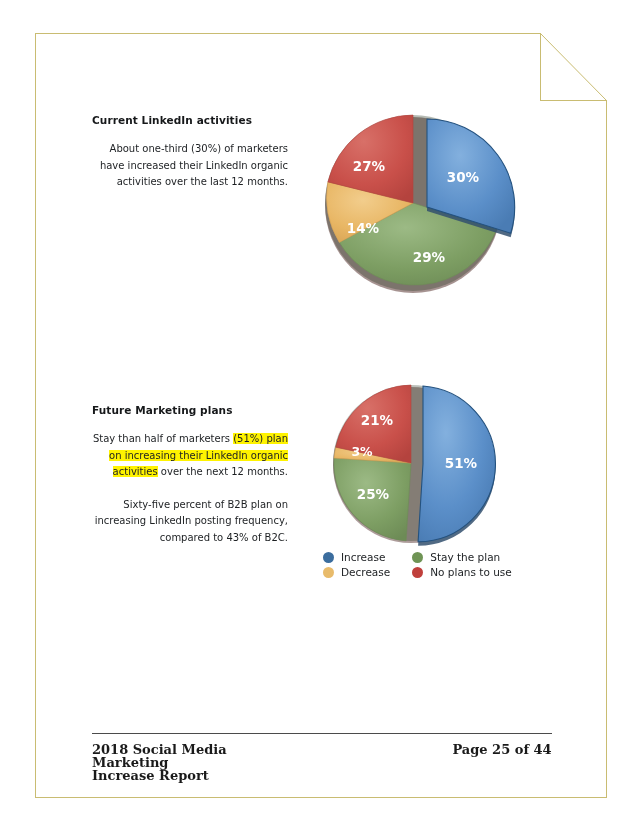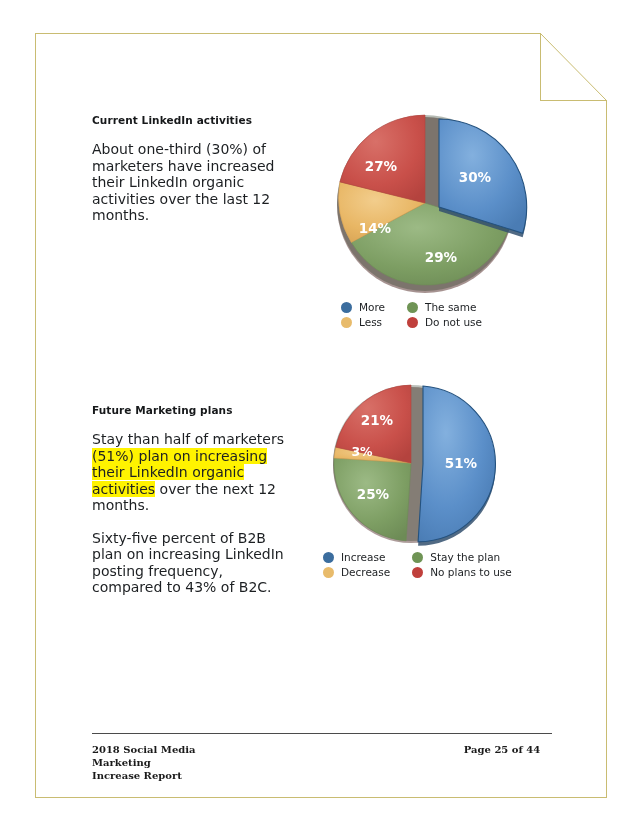--- a/index.html
+++ b/index.html
@@ -84,34 +84,35 @@
     margin: 0 0 15px 0;
     font-family: "DejaVu Sans", sans-serif;
     font-size: 10.5px;
     font-weight: bold;
     color: #16181a;
     letter-spacing: 0.1px;
   }
   p.body {
     margin: 8px 0 16px 0;
     font-family: "DejaVu Sans", sans-serif;
-    font-size: 14px;
+    font-size: 10px;
     line-height: 16.5px;
     color: #1c1f22;
+    text-align: right;
   }
   p.body:last-child { margin-bottom: 0; }
   .hl {
     background: #fff300;
   }
 
   
   .chart {
     position: absolute;
   }
-  .chart-1 { left: 288px; top: 72px; width: 230px; height: 250px; }
+  .chart-1 { left: 276px; top: 72px; width: 230px; height: 250px; }
   .chart-2 { left: 276px; top: 350px; width: 230px; height: 235px; }
 
   .pie-wrap {
     position: absolute;
     left: 0; top: 0;
   }
 
   
   .legend {
     position: absolute;
@@ -151,21 +152,21 @@
     width: 100%;
     height: 1px;
     background: #4b4b4b;
     margin-bottom: 9px;
   }
   .footer-cols {
     display: flex;
     justify-content: space-between;
     align-items: flex-start;
     font-family: "DejaVu Serif", serif;
-    font-size: 10px;
+    font-size: 13px;
     color: #1a1a1a;
     line-height: 13px;
   }
   .footer-left { width: 160px; font-weight: bold; }
   .footer-center { width: 180px; text-align: center; }
   .footer-right { width: 100px; text-align: center; font-weight: bold; }
   .footer-url {
     color: #8e9fae;
     display: block;
   }
@@ -239,38 +240,20 @@
           <path d="M 102 98 L 102 10 A 88 88 0 0 1 185.7 124.2 Z" fill="#33506e" opacity="0.85" transform="translate(0,4)"></path>
           <path d="M 102 98 L 102 10 A 88 88 0 0 1 185.7 124.2 Z" fill="url(#g1blue)" stroke="#24527f" stroke-width="1.1"></path>
         </g>
 
         <text x="152" y="77" fill="#ffffff" font-family="DejaVu Sans, sans-serif" font-size="13.5" font-weight="bold" text-anchor="middle">30%</text>
         <text x="118" y="157" fill="#ffffff" font-family="DejaVu Sans, sans-serif" font-size="13.5" font-weight="bold" text-anchor="middle">29%</text>
         <text x="52" y="128" fill="#ffffff" font-family="DejaVu Sans, sans-serif" font-size="13.5" font-weight="bold" text-anchor="middle">14%</text>
         <text x="58" y="66" fill="#ffffff" font-family="DejaVu Sans, sans-serif" font-size="13.5" font-weight="bold" text-anchor="middle">27%</text>
       </svg>
 
-      <div class="legend legend-1">
-        <div class="legend-item">
-          <span class="legend-dot" style="background:#3b6d9e"></span>
-          <span class="legend-label">More</span>
-        </div>
-        <div class="legend-item">
-          <span class="legend-dot" style="background:#6f9455"></span>
-          <span class="legend-label">The same</span>
-        </div>
-        <div class="legend-item">
-          <span class="legend-dot" style="background:#e8bb6b"></span>
-          <span class="legend-label">Less</span>
-        </div>
-        <div class="legend-item">
-          <span class="legend-dot" style="background:#c0403c"></span>
-          <span class="legend-label">Do not use</span>
-        </div>
-      </div>
     </div>
 
     <div class="txtcol sec2-text">
       <h2 class="heading">Future Marketing plans</h2>
       <p class="body"><span>Stay than half of marketers </span><span class="hl">(51%) plan on increasing their LinkedIn organic activities</span><span> over the next 12 months.</span></p>
       <p class="body">
         <span>Sixty-five percent of B2B plan on increasing LinkedIn posting frequency, compared to 43% of B2C.</span>
       </p>
     </div>
 

